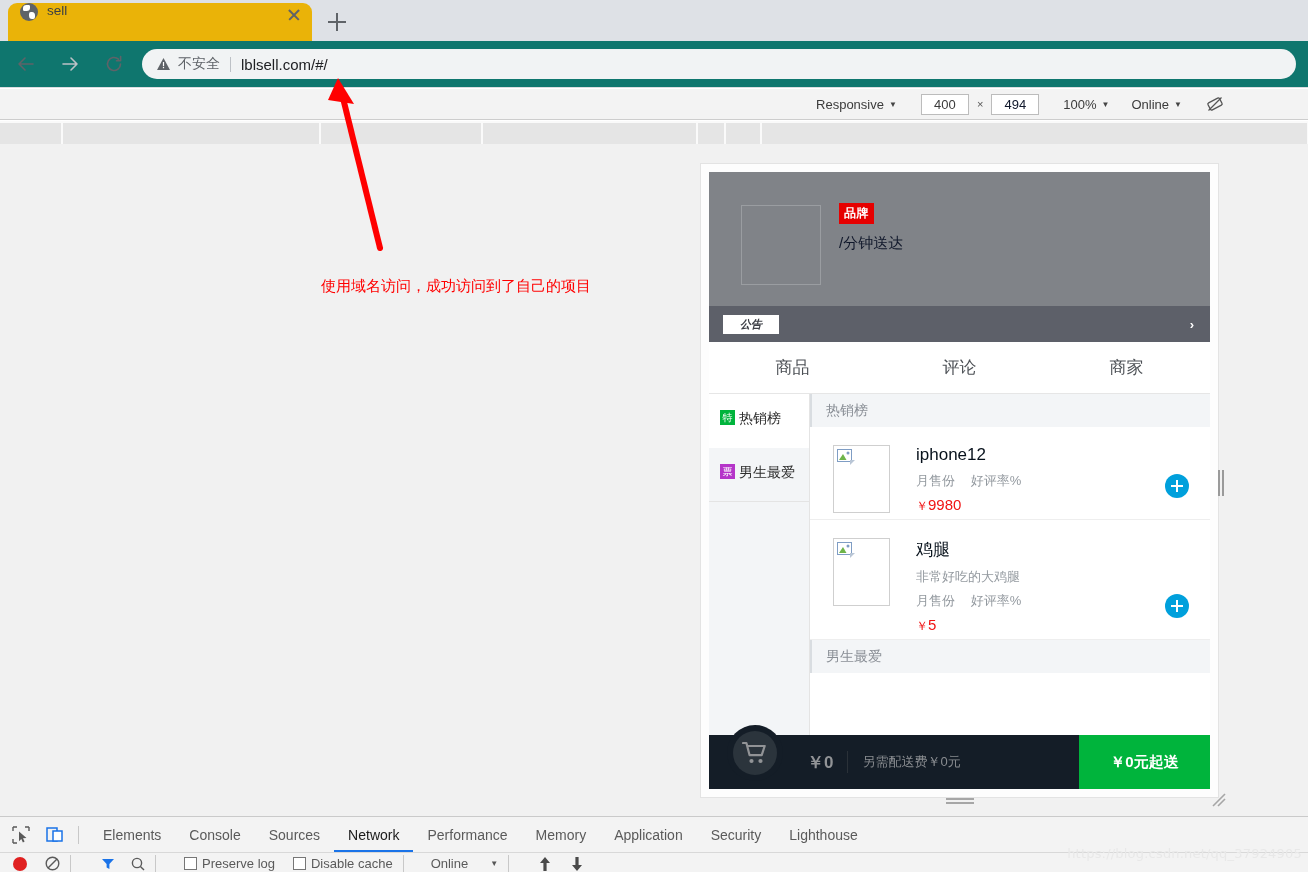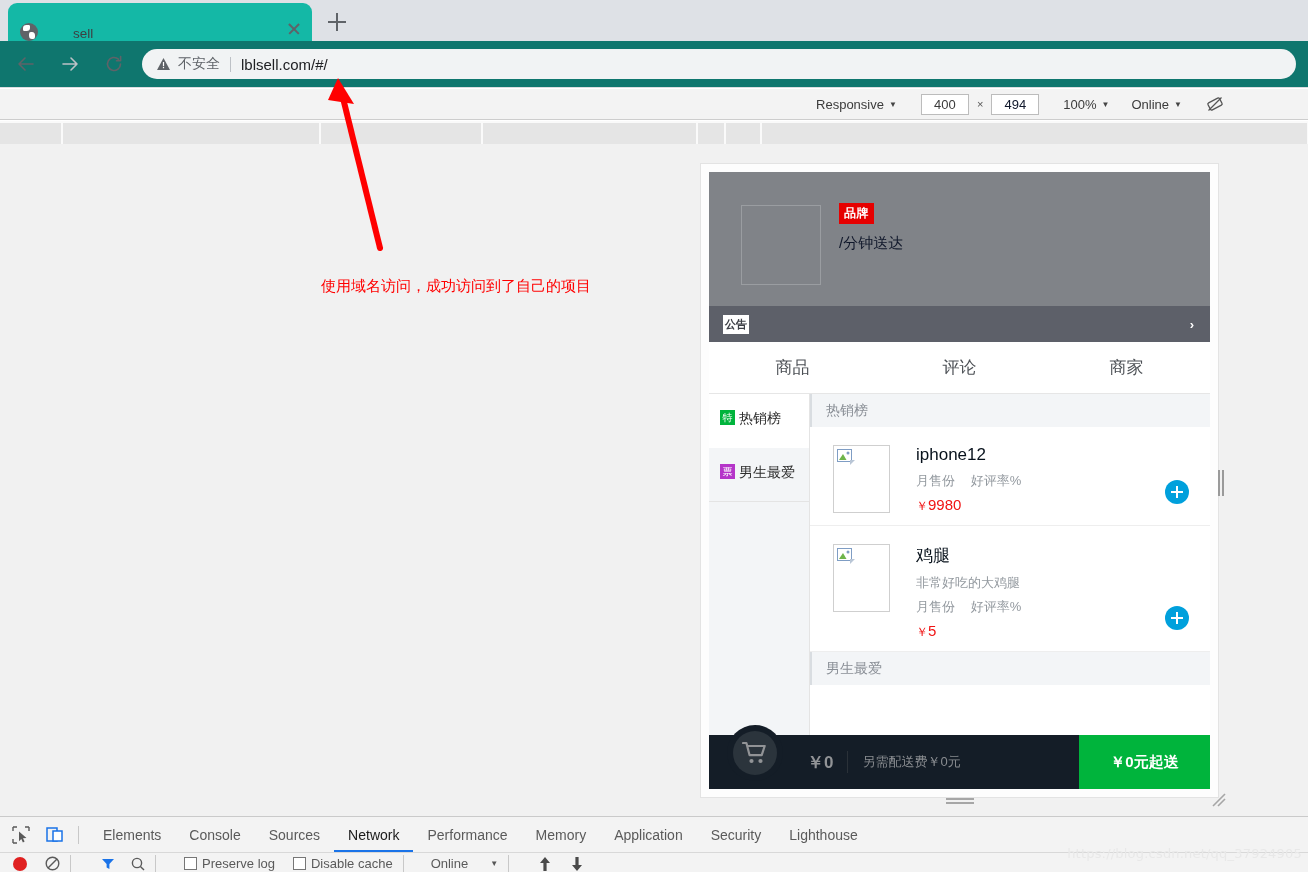--- a/index.html
+++ b/index.html
@@ -11,23 +11,23 @@
   }
   #root { position: relative; width: 1308px; height: 872px; }
 
   
   .tabstrip {
     position: absolute; left: 0; top: 0; width: 1308px; height: 41px;
     background: #dee1e6;
   }
   .tab {
     position: absolute; left: 8px; top: 3px; width: 304px; height: 38px;
-    background: #14b8a6;
+    background: #eab308;
     border-radius: 9px 9px 0 0;
-    display: flex; align-items: flex-end; gap: 26px;
+    display: flex; align-items: flex-start;
   }
   .tab-favicon {
     width: 18px; height: 18px; margin-left: 12px; flex: 0 0 auto;
     border-radius: 50%;
     background: #5f6368;
     position: relative; overflow: hidden;
   }
   .tab-favicon::before {
     content: ""; position: absolute; left: 3px; top: 2px;
     width: 7px; height: 6px; background: #ffffff; border-radius: 50% 20% 50% 20%;
@@ -151,21 +151,21 @@
   .deliver-text {
     position: absolute; left: 130px; top: 62px;
     color: #0f172a; font-size: 15px;
   }
   .bulletin {
     height: 36px; background: #5d6069; position: relative; flex: 0 0 auto;
     display: flex; align-items: center;
   }
   .bulletin-tag {
     margin-left: 14px; background: #ffffff; color: #3c3f46;
-    font-size: 11px; font-weight: bold; padding: 2px 2px;
+    font-size: 11px; font-weight: bold; padding: 2px 17px; font-style: italic;
   }
   .bulletin-arrow {
     position: absolute; right: 16px; top: 50%; transform: translateY(-50%);
     color: #ffffff; font-size: 13px; font-weight: bold;
   }
 
   
   .goods-tabs {
     height: 52px; background: #ffffff; border-bottom: 1px solid #e6e6e6;
     display: flex; flex: 0 0 auto;
@@ -194,21 +194,21 @@
     color: #ffffff; flex: 0 0 auto; margin-top: 2px;
   }
 
   .foods-col { flex: 1 1 auto; background: #ffffff; overflow: hidden; position: relative; }
   .food-section-title {
     height: 33px; background: #f3f5f7; border-left: 2px solid #d9dde1;
     display: flex; align-items: center; padding-left: 14px;
     font-size: 14px; color: #8a8f96;
   }
   .food-item {
-    display: flex; padding: 18px 18px 10px 23px; position: relative;
+    display: flex; padding: 18px 18px 4px 23px; position: relative;
     border-bottom: 1px solid #eeeeee;
   }
   .food-thumb {
     width: 57px; height: 68px; border: 1px solid #cfcfcf; flex: 0 0 auto;
     position: relative; background: #fff;
   }
   .broken-img {
     position: absolute; left: 3px; top: 3px; width: 18px; height: 16px;
   }
   .food-info { margin-left: 26px; flex: 1 1 auto; }

